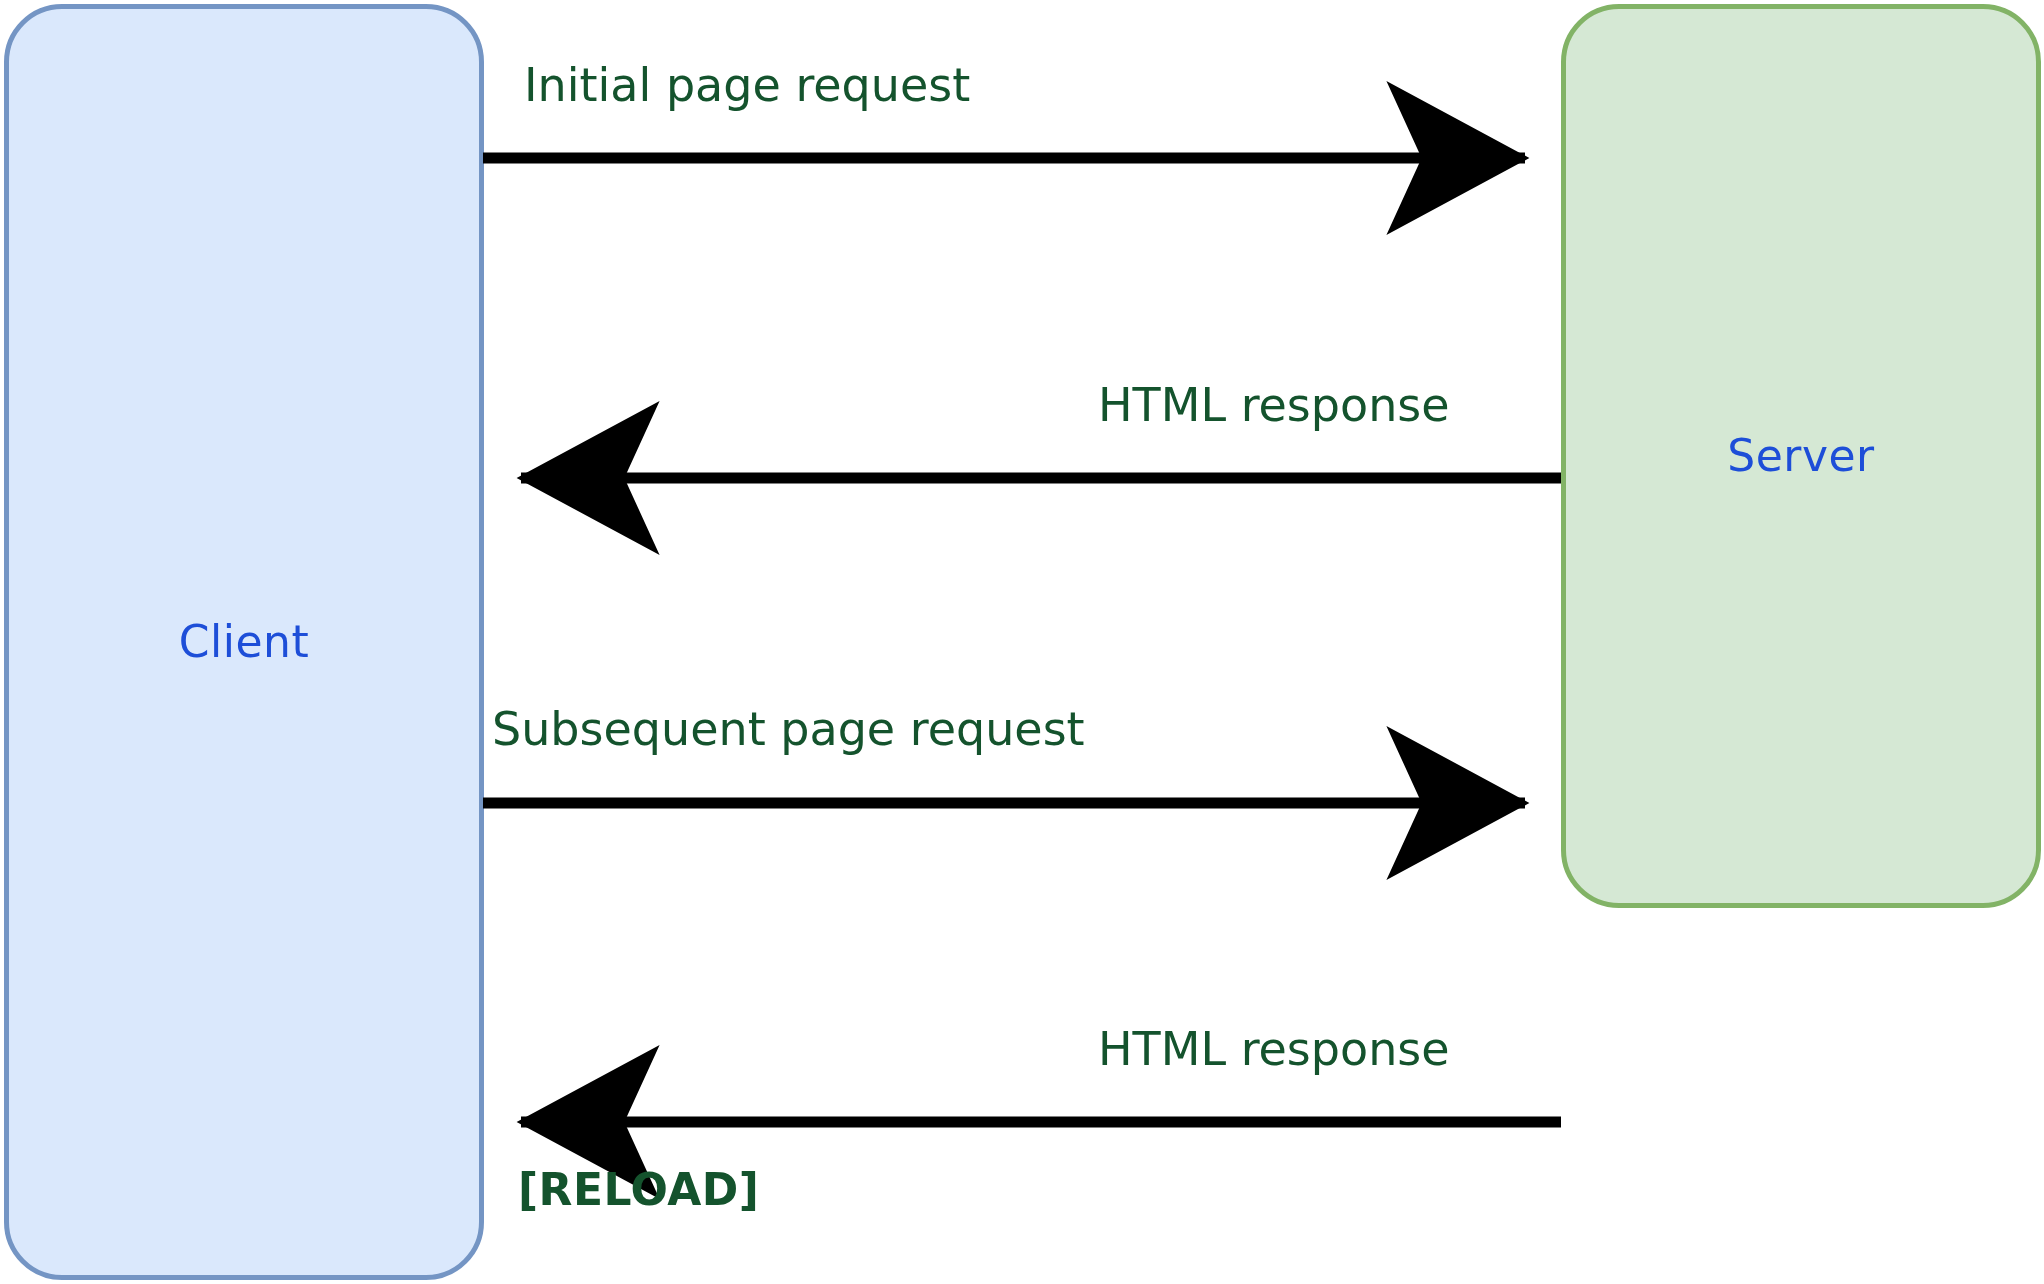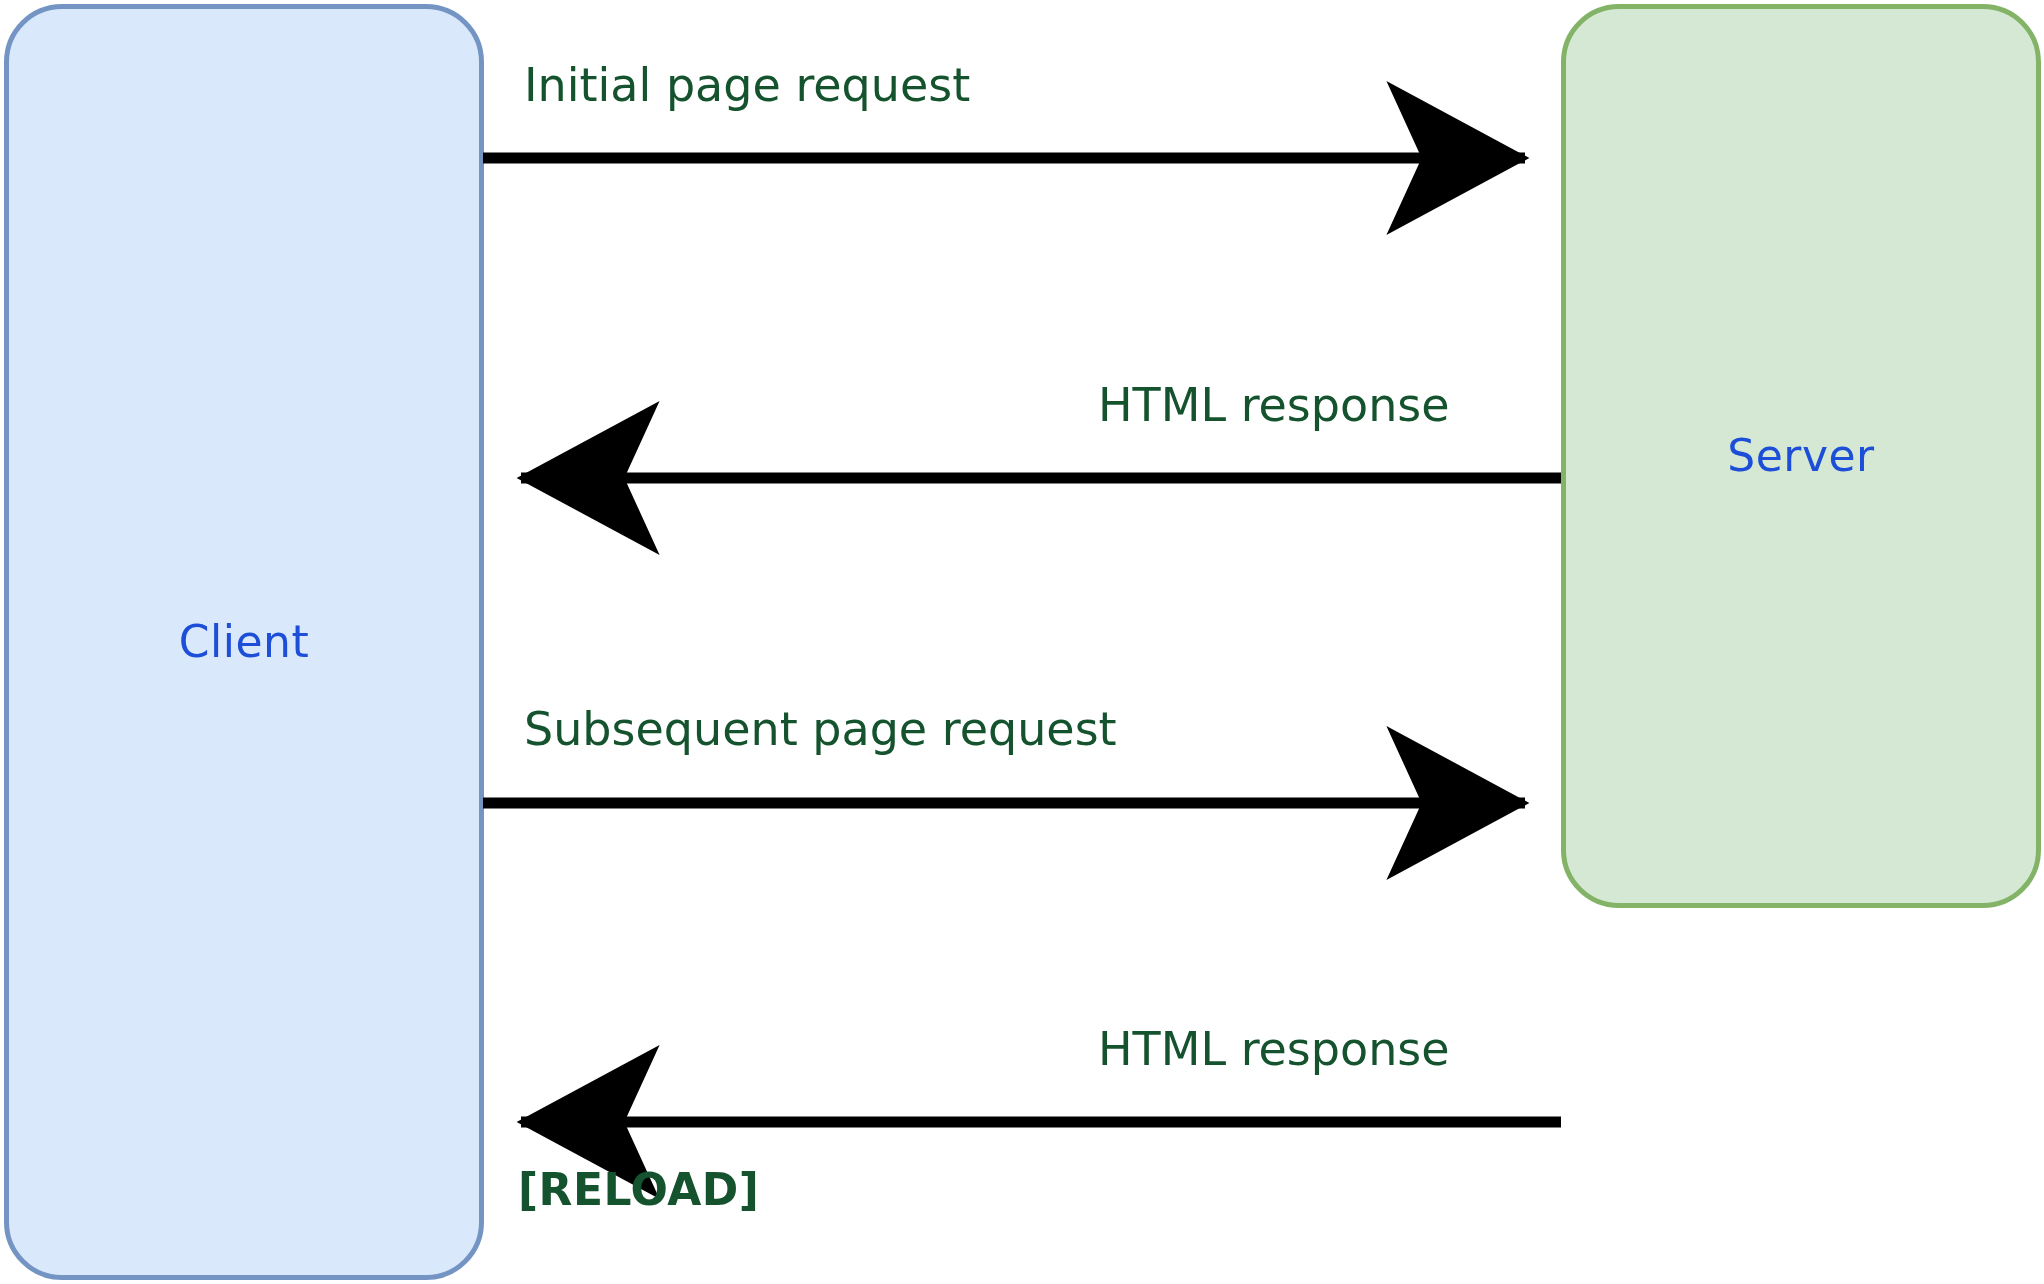--- a/index.html
+++ b/index.html
@@ -112,19 +112,19 @@
 
     <g>
       <line x1="1561" y1="1122" x2="521" y2="1122" stroke="#000000" stroke-width="11" marker-end="url(#head-left)"></line>
     </g>
   </svg>
 
   <div class="msg-label" style="left:524px; top:62px;">Initial page request</div>
 
   <div class="msg-label" style="left:1098px; top:382px;">HTML response</div>
 
-  <div class="msg-label" style="left:524px; top:706px;">Subsequent page request</div>
+  <div class="msg-label" style="left:492px; top:706px;">Subsequent page request</div>
 
   <div class="msg-label" style="left:1098px; top:1026px;">HTML response</div>
 
   <div class="reload-label" style="left:518px; top:1168px;">[RELOAD]</div>
 
 </div>
 
 </body></html>

